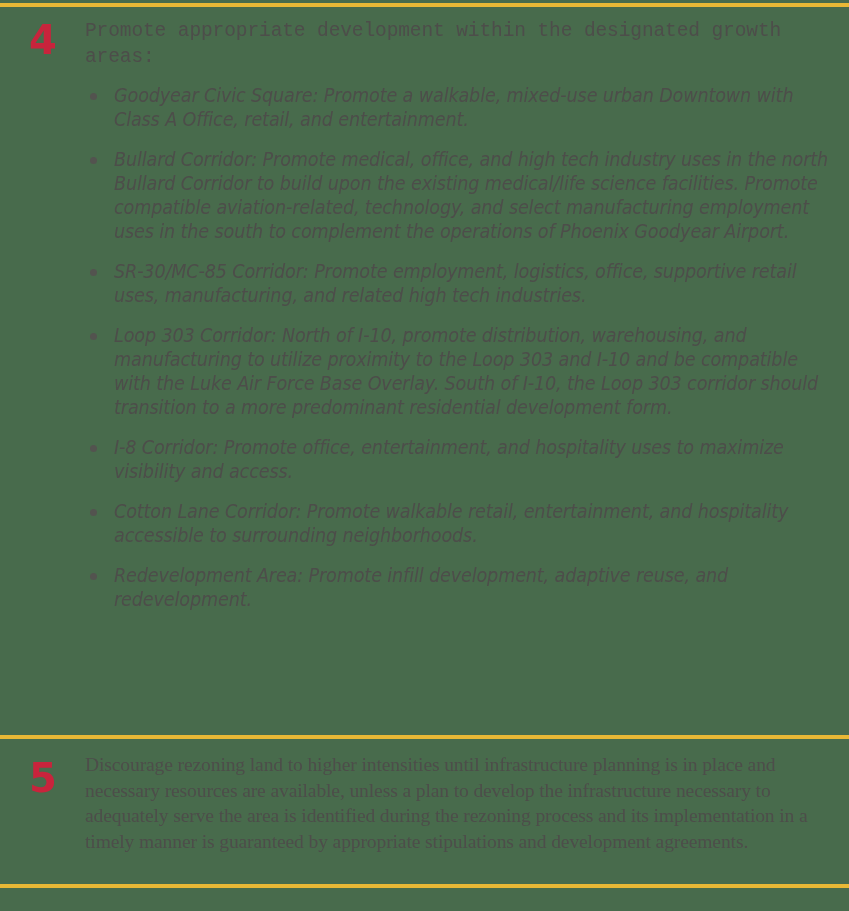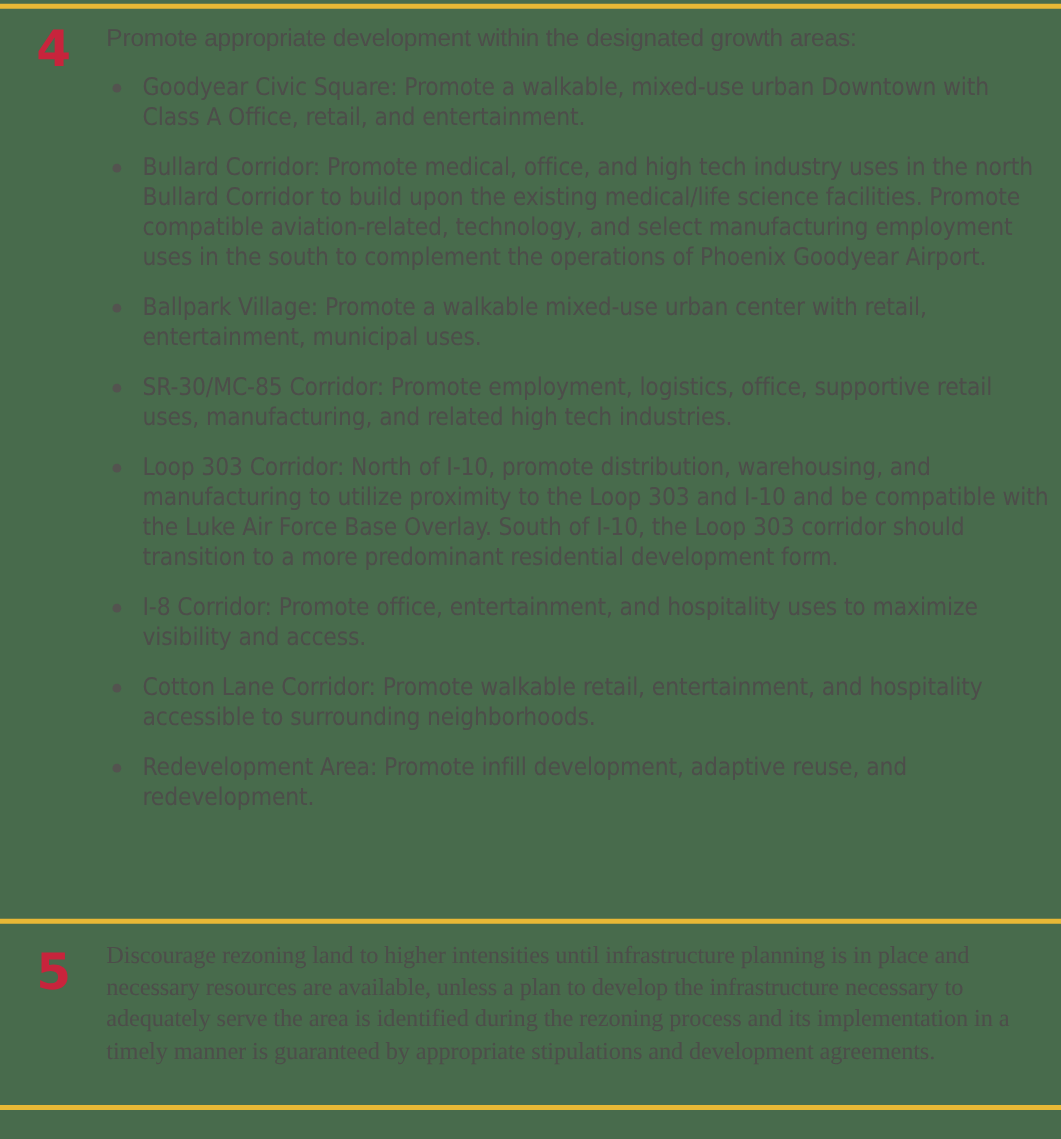--- a/index.html
+++ b/index.html
@@ -79,32 +79,33 @@
   }
 
   .body-col {
     flex: 1 1 auto;
     padding-right: 10px;
     box-sizing: border-box;
   }
 
   .lead {
     color: #4d4d4a;
-    font-family: Liberation Sans, sans-serif;
+    font-family: Liberation Mono, monospace;
     font-size: 19.5px;
     line-height: 26px;
     font-weight: 400;
     letter-spacing: -0.1px;
     margin: 0 0 6px 0;
   }
 
   ul.bullets {
     list-style: none;
     margin: 14px 0 0 0;
     padding: 0;
+    font-style: italic;
   }
   ul.bullets > li {
     position: relative;
     padding-left: 29px;
     margin-bottom: 16px;
     color: #4d4d4a;
     font-family: "DejaVu Sans Condensed", "Liberation Sans Narrow", "Liberation Sans", sans-serif;
     font-size: 19.5px;
     line-height: 24px;
     letter-spacing: -0.1px;
@@ -148,24 +149,20 @@
         <li>
           <span class="dot"></span>
           <span>Goodyear Civic Square: Promote a walkable, mixed-use urban Downtown with Class A Office, retail, and entertainment.</span>
         </li>
         <li>
           <span class="dot"></span>
           <span>Bullard Corridor: Promote medical, office, and high tech industry uses in the north Bullard Corridor to build upon the existing medical/life science facilities. Promote compatible aviation-related, technology, and select manufacturing employment uses in the south to complement the operations of Phoenix Goodyear Airport.</span>
         </li>
         <li>
           <span class="dot"></span>
-          <span>Ballpark Village: Promote a walkable mixed-use urban center with retail, entertainment, municipal uses.</span>
-        </li>
-        <li>
-          <span class="dot"></span>
           <span>SR-30/MC-85 Corridor: Promote employment, logistics, office, supportive retail uses, manufacturing, and related high tech industries.</span>
         </li>
         <li>
           <span class="dot"></span>
           <span>Loop 303 Corridor: North of I-10, promote distribution, warehousing, and manufacturing to utilize proximity to the Loop 303 and I-10 and be compatible with the Luke Air Force Base Overlay. South of I-10, the Loop 303 corridor should transition to a more predominant residential development form.</span>
         </li>
         <li>
           <span class="dot"></span>
           <span>I-8 Corridor: Promote office, entertainment, and hospitality uses to maximize visibility and access.</span>
         </li>

